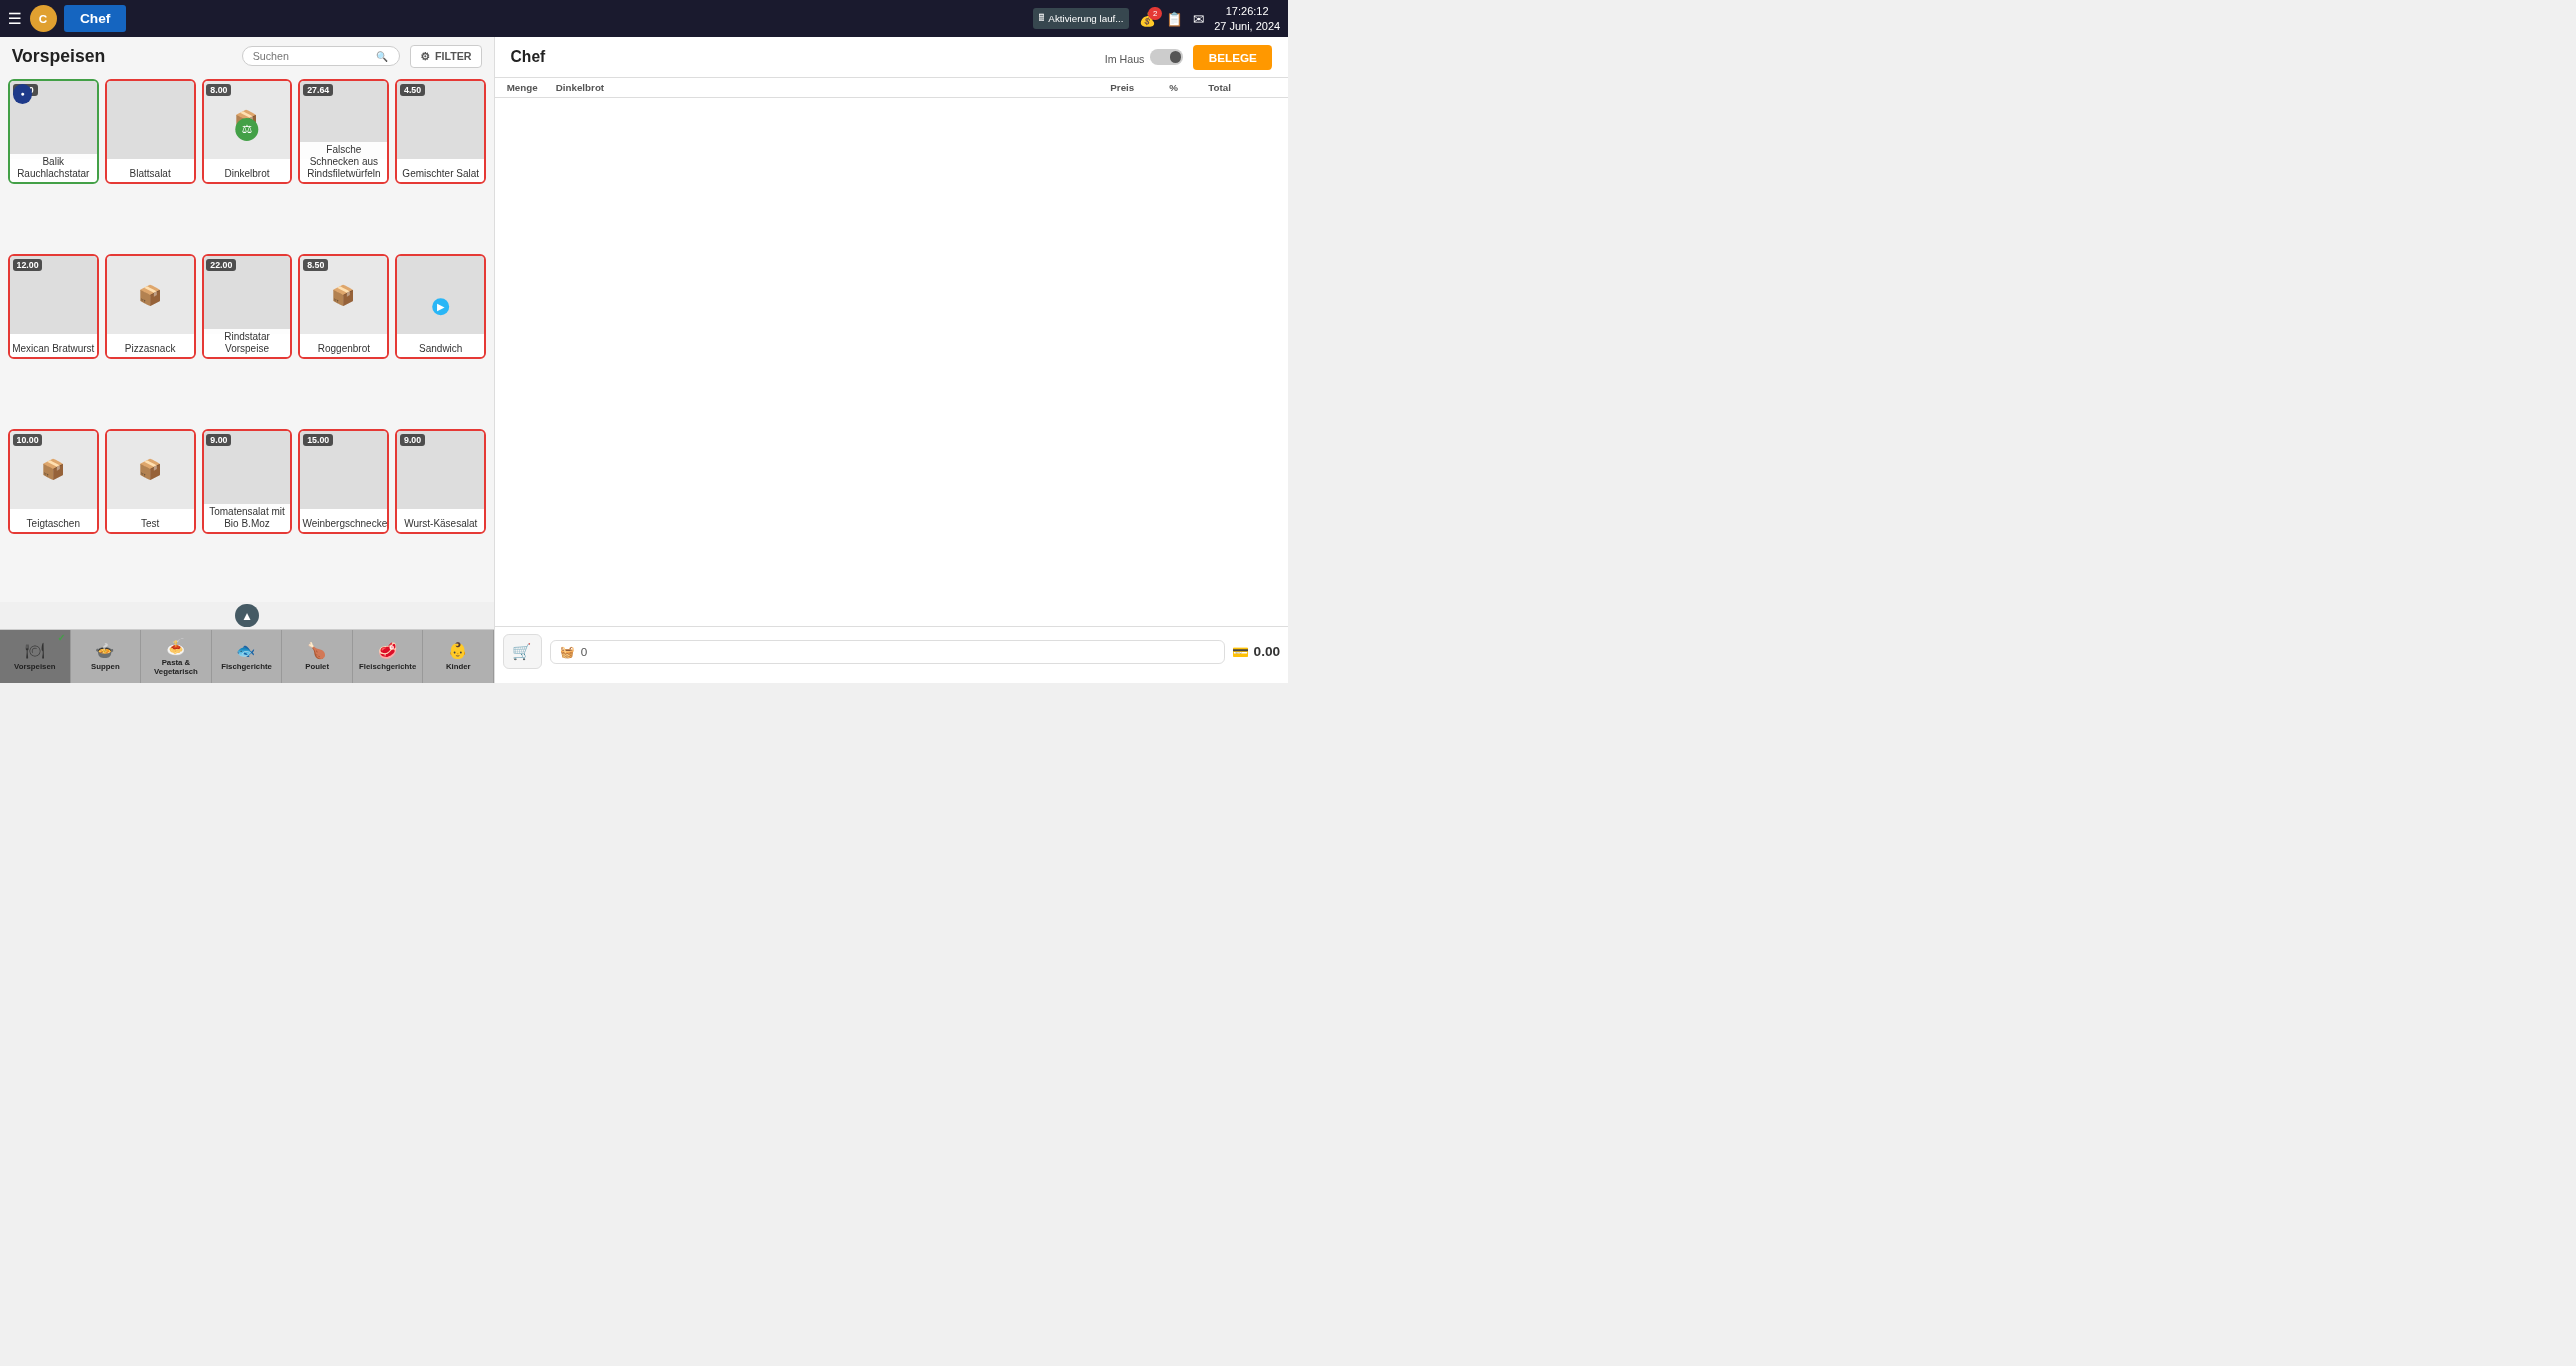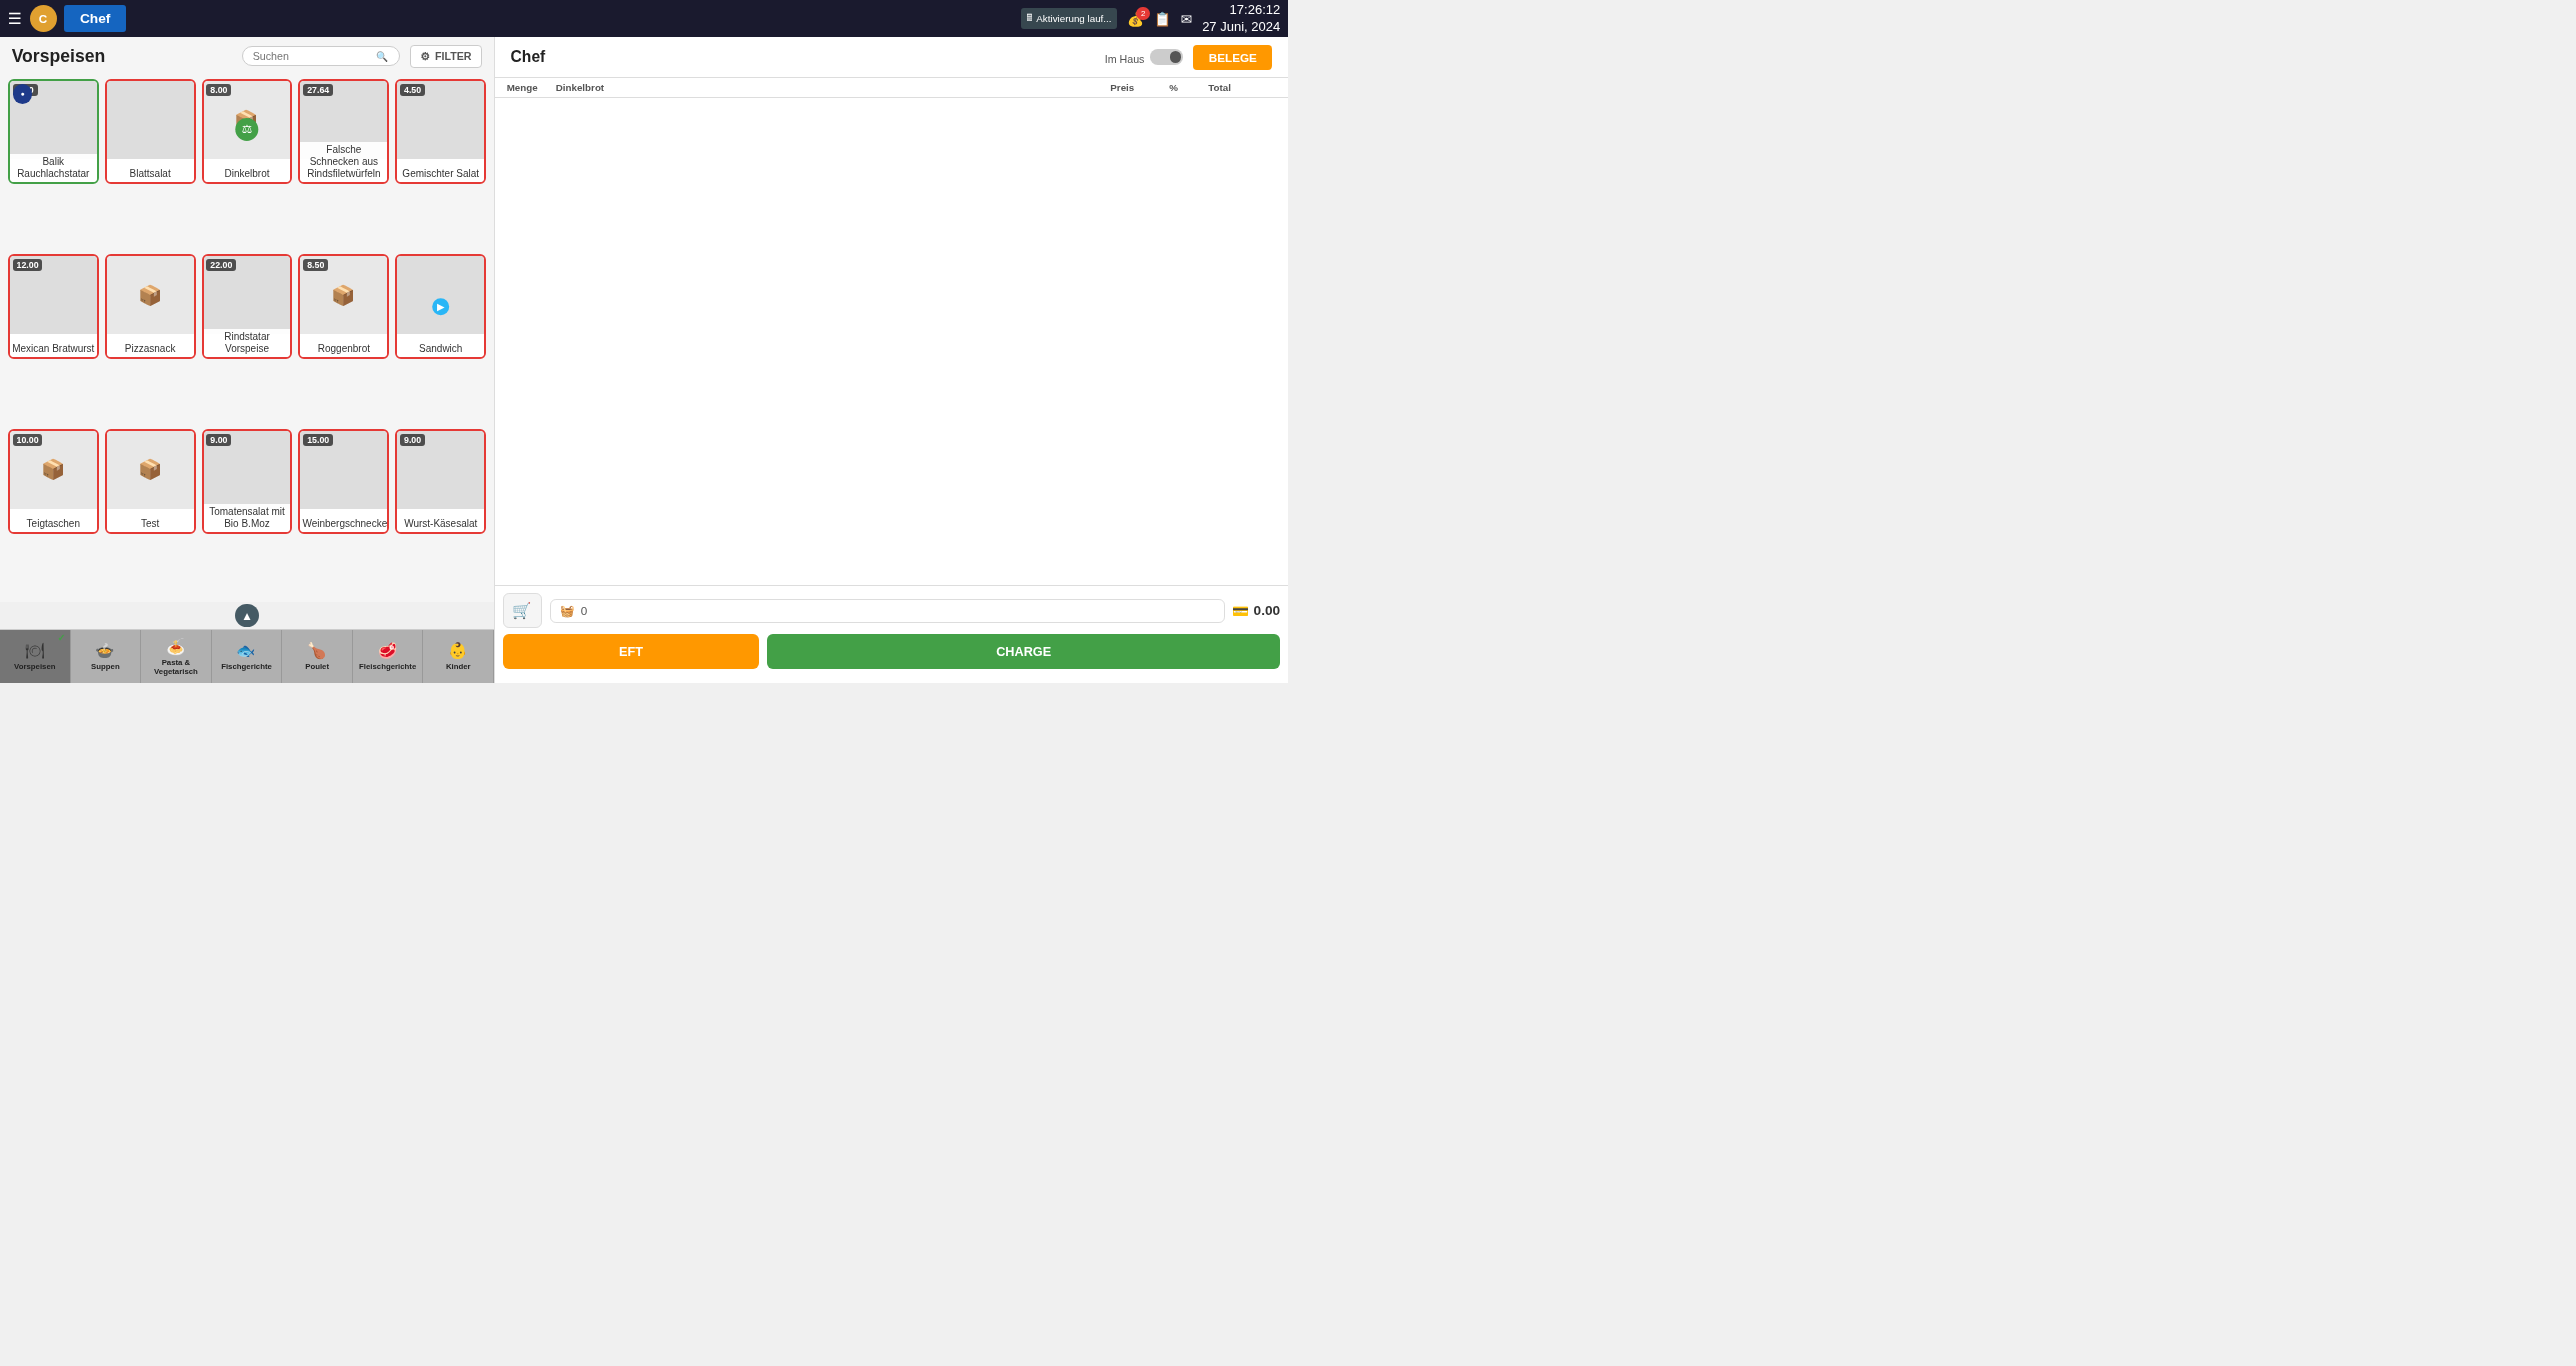--- a/index.html
+++ b/index.html
@@ -64,22 +64,22 @@
       background: #e53935;
       color: white;
       border-radius: 50%;
       width: 13.7px;
       height: 13.7px;
       font-size: 7.8px;
       display: flex; align-items: center; justify-content: center;
     }
     .topbar-time {
       color: white;
-      font-size: 13px;
-      text-align: right;
+      font-size: 11px;
+      text-align: center;
       line-height: 1.3;
     }
     .topbar-calc {
       background: #37474f;
       padding: 2.9px 5.9px;
       border-radius: 2.9px;
       color: white;
       font-size: 9.8px;
       display: flex; align-items: center; gap: 3.9px;
     }
@@ -621,21 +621,17 @@
         <div class="cart-icon-btn">🛒</div>
         <div class="cart-count-box">
           <span>🧺</span>
           <span>0</span>
         </div>
         <div class="cart-total-box">
           <span>💳</span>
           <span>0.00</span>
         </div>
       </div>
-      <div class="right-bottom-row">
-        <button class="eft-btn">EFT</button>
-        <button class="charge-btn">CHARGE</button>
-      </div>
     </div>
   </div>
 
 </div>
 
 
 </body></html>

